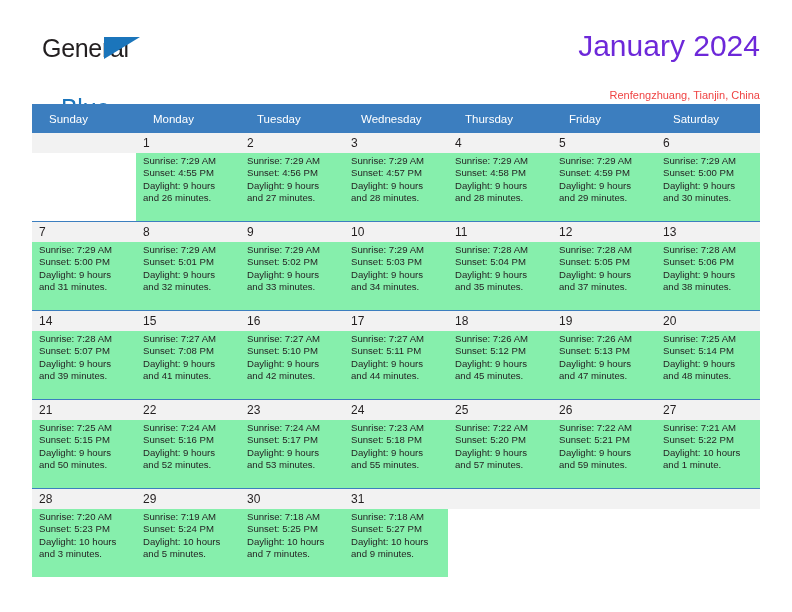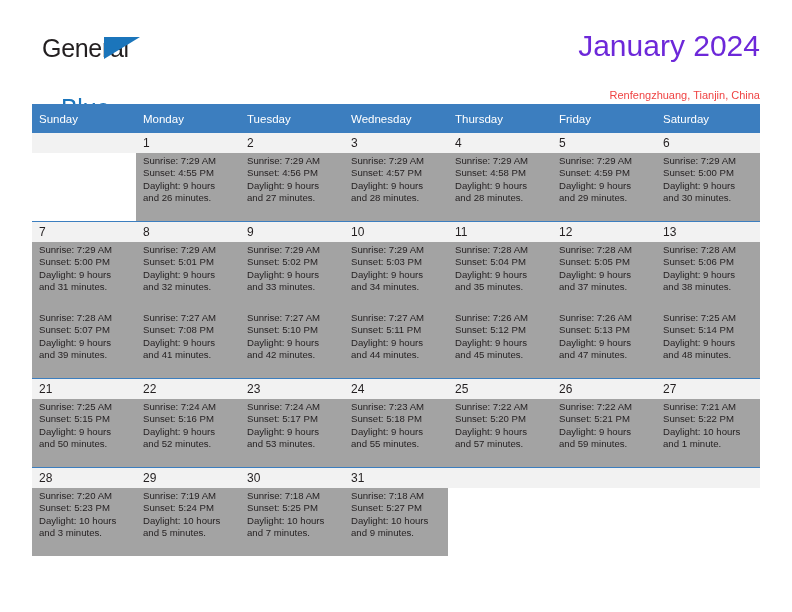--- a/index.html
+++ b/index.html
@@ -94,38 +94,38 @@
     width: 728px;
     border-collapse: collapse;
     table-layout: fixed;
   }
   .calendar th {
     background: #3c7ebf;
     color: #ffffff;
     font-size: 11.5px;
     font-weight: normal;
     text-align: left;
-    padding: 5px 0 5px 7px;
+    padding: 5px 0 5px 17px;
     height: 19px;
     border: none;
   }
   .daynum-row td {
     background: #f2f2f2;
     font-size: 12px;
     color: #231f20;
     padding: 3px 0 3px 7px;
     height: 14px;
     border-top: 1px solid #3c7ebf;
     vertical-align: top;
   }
   .daynum-row.first-week td {
     border-top: none;
   }
   .info-row td {
-    background: #a3a3a3;
+    background: #86efac;
     font-size: 9.6px;
     color: #231f20;
     padding: 2px 6px 8px 7px;
     vertical-align: top;
     line-height: 12.4px;
     height: 58px;
   }
   .info-row td .line {
     white-space: nowrap;
   }
@@ -263,20 +263,29 @@
           <div class="line">and 37 minutes.</div>
         </td>
         <td>
           <div class="line">Sunrise: 7:28 AM</div>
           <div class="line">Sunset: 5:06 PM</div>
           <div class="line">Daylight: 9 hours</div>
           <div class="line">and 38 minutes.</div>
         </td>
       </tr>
 
+      <tr class="daynum-row">
+        <td>14</td>
+        <td>15</td>
+        <td>16</td>
+        <td>17</td>
+        <td>18</td>
+        <td>19</td>
+        <td>20</td>
+      </tr>
       <tr class="info-row">
         <td>
           <div class="line">Sunrise: 7:28 AM</div>
           <div class="line">Sunset: 5:07 PM</div>
           <div class="line">Daylight: 9 hours</div>
           <div class="line">and 39 minutes.</div>
         </td>
         <td>
           <div class="line">Sunrise: 7:27 AM</div>
           <div class="line">Sunset: 7:08 PM</div>

